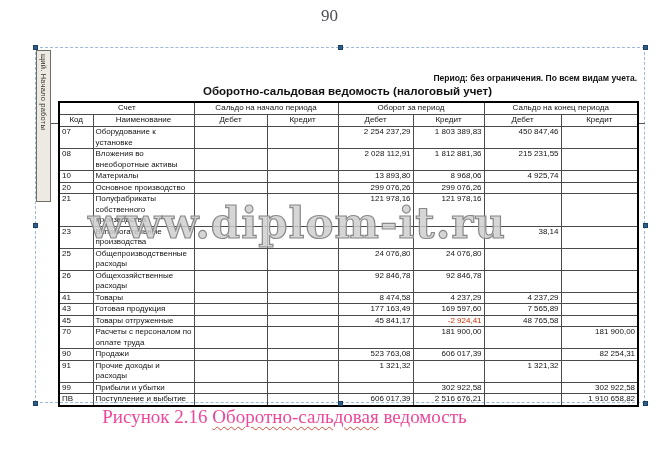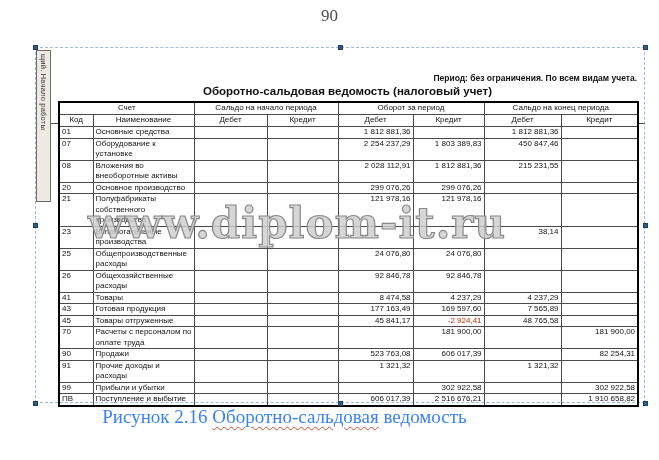--- a/index.html
+++ b/index.html
@@ -61,21 +61,21 @@
   
   .watermark{
     position:absolute;left:88px;top:199px;width:486px;
     font-family:"DejaVu Serif",serif;font-weight:bold;font-size:42px;
     color:rgba(205,205,205,0.82);-webkit-text-stroke:1.2px #8a8a8a;
     letter-spacing:1px;z-index:5;pointer-events:none;white-space:nowrap;
   }
   
   .caption{
     position:absolute;left:0;top:406px;width:569px;text-align:center;
-    font-family:"Liberation Serif",serif;font-size:19px;color:#3b82f6;z-index:6;
+    font-family:"Liberation Serif",serif;font-size:19px;color:#ec4899;z-index:6;
   }
   .caption .flagged{
     text-decoration-line:underline;text-decoration-style:wavy;
     text-decoration-color:#d0503c;text-decoration-thickness:1px;
     text-underline-offset:3px;
   }
 </style>
 </head>
 <body>
 
@@ -128,50 +128,50 @@
             <th>Дебет</th>
             <th>Кредит</th>
             <th>Дебет</th>
             <th>Кредит</th>
             <th>Дебет</th>
             <th>Кредит</th>
           </tr>
         </thead>
         <tbody>
           <tr>
-            <td class="c-code">01</td>
-            <td class="c-name">Основные средства</td>
-            <td class="c-num"></td>
-            <td class="c-num"></td>
-            <td class="c-num">1 812 881,36</td>
-            <td class="c-num"></td>
-            <td class="c-num">1 812 881,36</td>
-            <td class="c-num"></td>
-          </tr>
-          <tr>
             <td class="c-code">07</td>
             <td class="c-name">Оборудование к установке</td>
             <td class="c-num"></td>
             <td class="c-num"></td>
             <td class="c-num">2 254 237,29</td>
             <td class="c-num">1 803 389,83</td>
             <td class="c-num">450 847,46</td>
             <td class="c-num"></td>
           </tr>
           <tr>
             <td class="c-code">08</td>
             <td class="c-name">Вложения во внеоборотные активы</td>
             <td class="c-num"></td>
             <td class="c-num"></td>
             <td class="c-num">2 028 112,91</td>
             <td class="c-num">1 812 881,36</td>
             <td class="c-num">215 231,55</td>
             <td class="c-num"></td>
           </tr>
           <tr>
+            <td class="c-code">10</td>
+            <td class="c-name">Материалы</td>
+            <td class="c-num"></td>
+            <td class="c-num"></td>
+            <td class="c-num">13 893,80</td>
+            <td class="c-num">8 968,06</td>
+            <td class="c-num">4 925,74</td>
+            <td class="c-num"></td>
+          </tr>
+          <tr>
             <td class="c-code">20</td>
             <td class="c-name">Основное производство</td>
             <td class="c-num"></td>
             <td class="c-num"></td>
             <td class="c-num">299 076,26</td>
             <td class="c-num">299 076,26</td>
             <td class="c-num"></td>
             <td class="c-num"></td>
           </tr>
           <tr>

